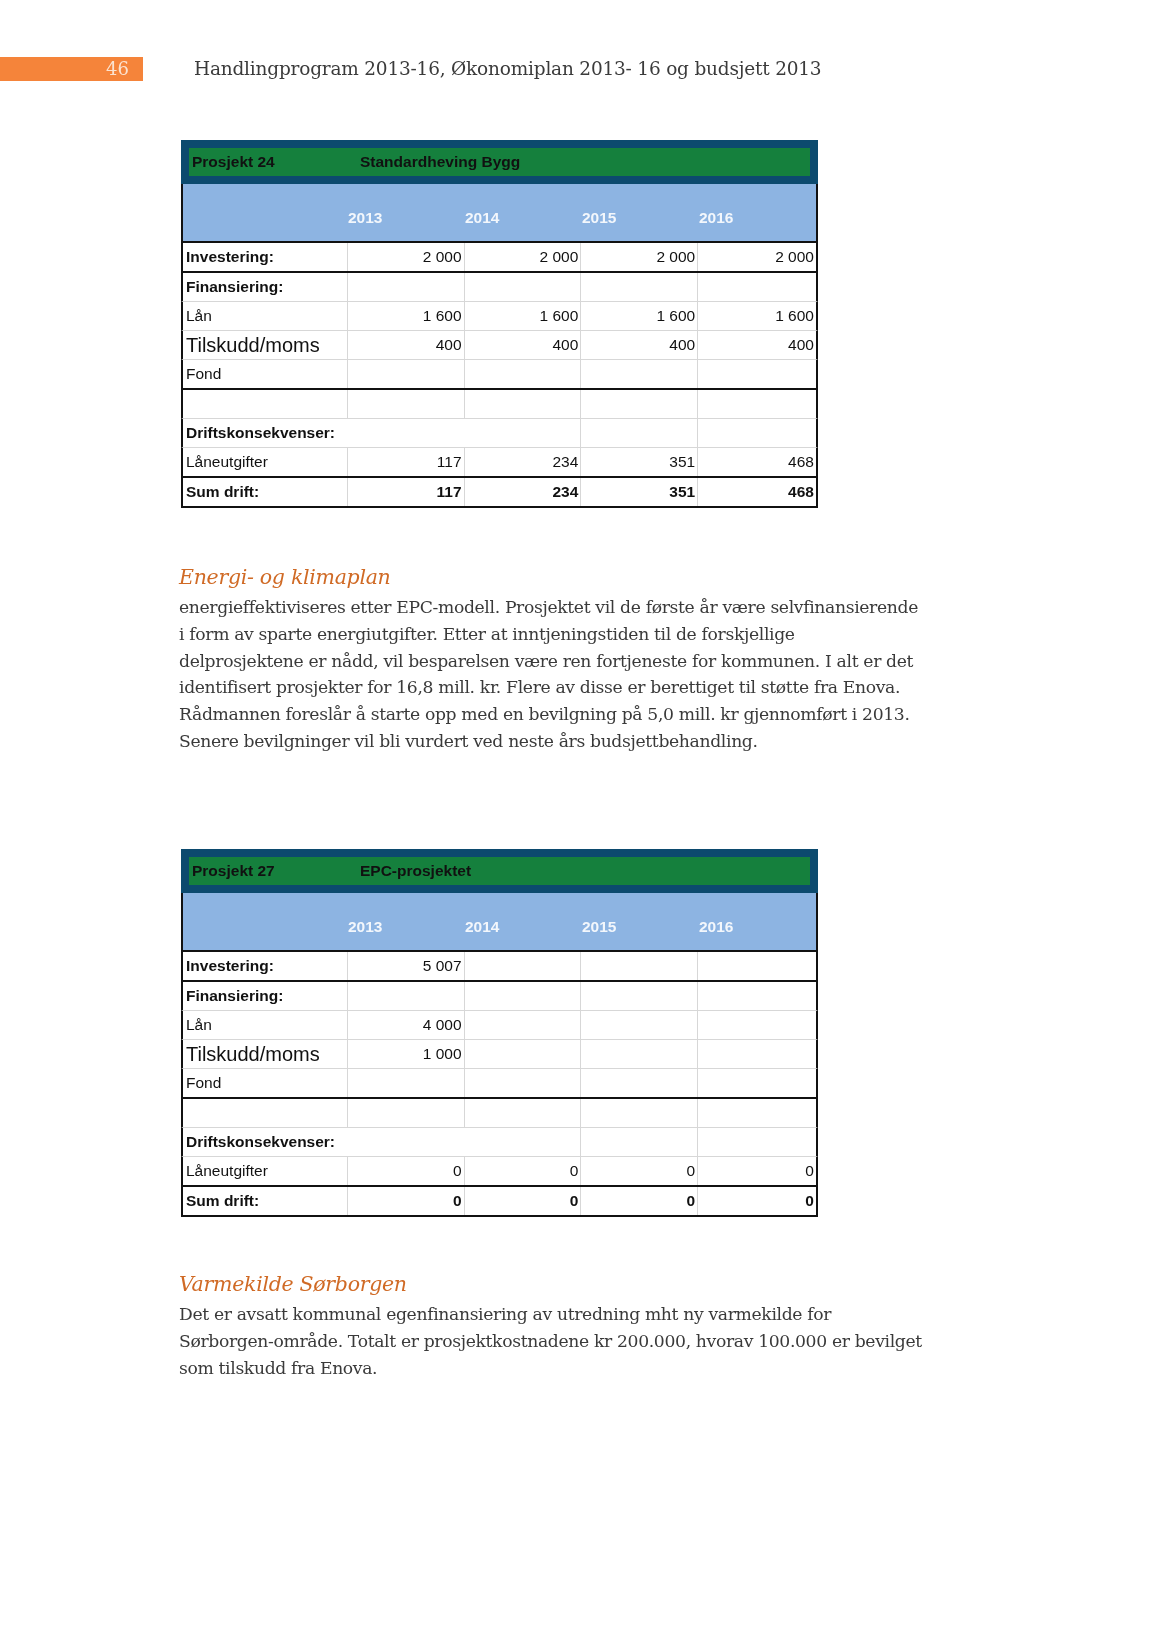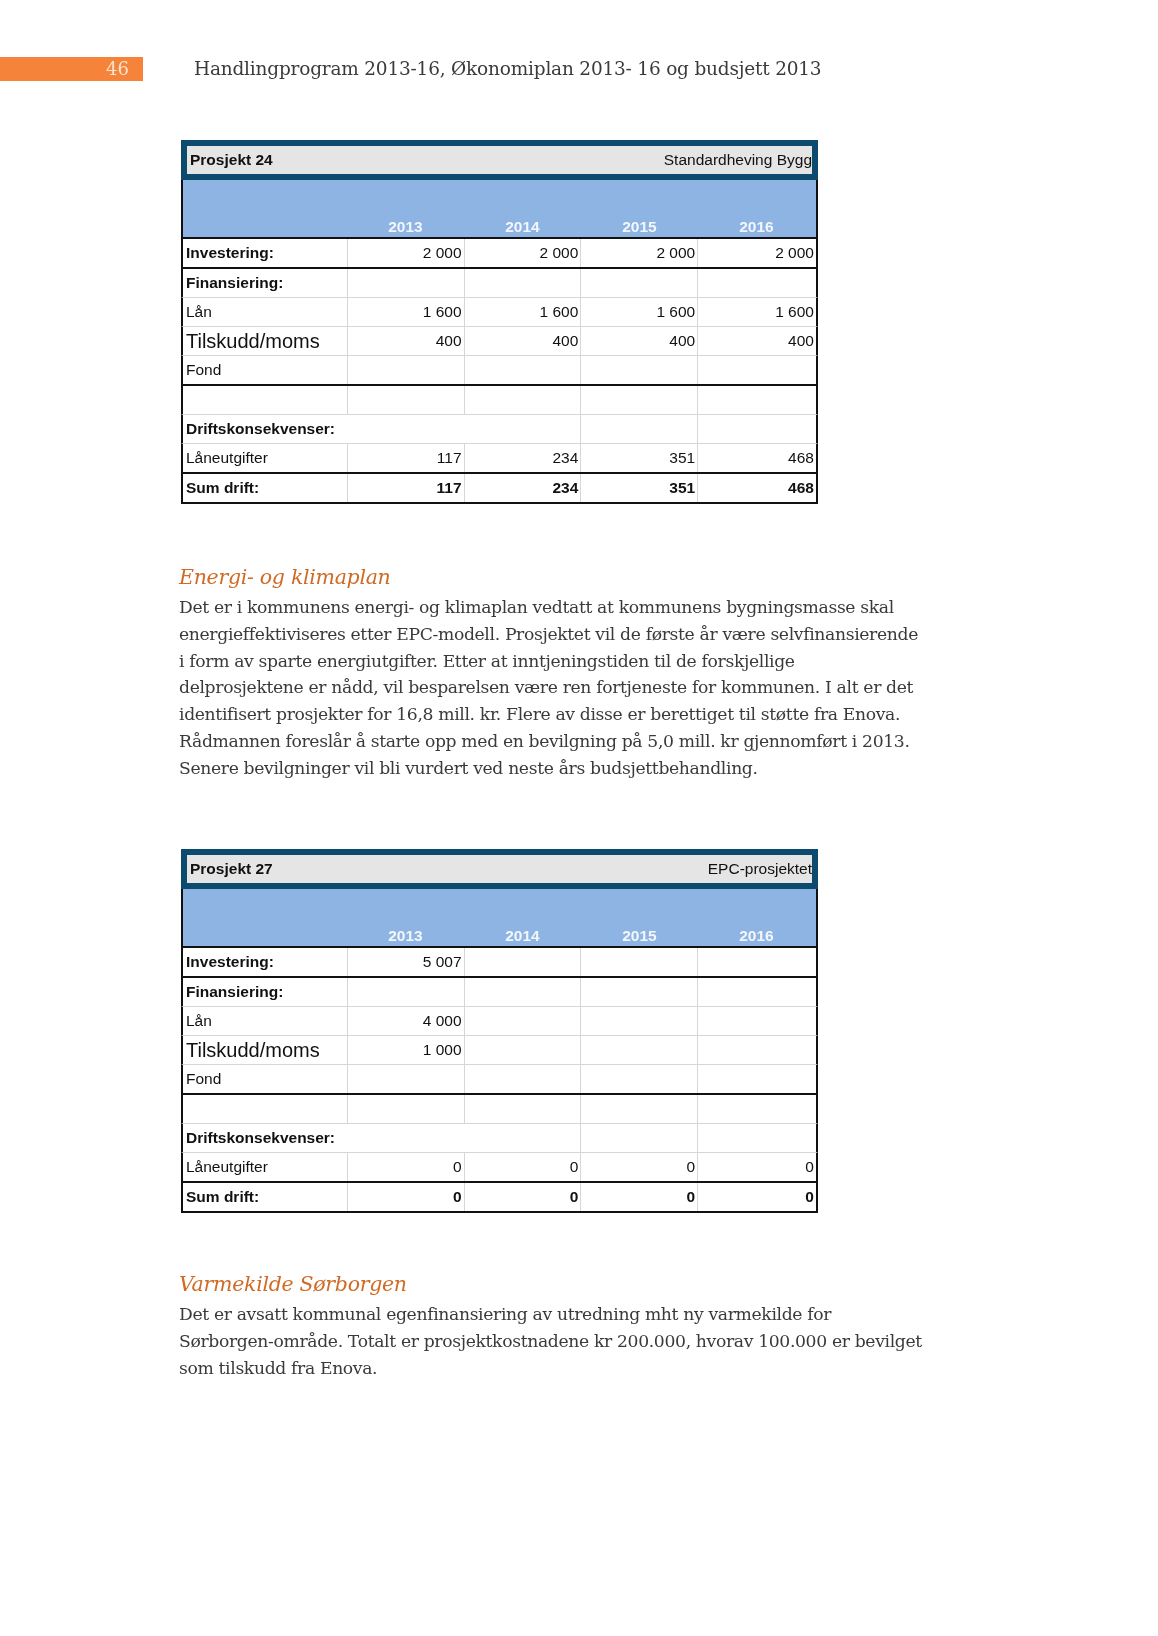--- a/index.html
+++ b/index.html
@@ -8,34 +8,34 @@
 
   .header-bar { position: absolute; left: 0; top: 57px; width: 143px; height: 24px;
                 background: #f5843a; }
   .page-number { position: absolute; right: 14px; top: 1px; font-size: 18px; color: #fbe3d0;
                  font-family: "DejaVu Serif", serif; line-height: 22px; }
   .header-title { position: absolute; left: 194px; top: 57px; font-size: 18.5px; color: #3b3b3b;
                   line-height: 24px; font-family: "DejaVu Serif", serif; letter-spacing: -0.2px; }
 
   .sheet { position: absolute; left: 181px; width: 637px; border-collapse: collapse;
            font-family: "Liberation Sans", sans-serif; font-size: 15.5px; color: #111; }
-  .sheet .title-row { height: 28px; background: #e5e5e5; border: 6px solid #0c4a6e; display: flex; align-items: center; justify-content: space-between; }
+  .sheet .title-row { height: 28px; background: #15803d; border: 8px solid #0c4a6e; display: flex; align-items: center; }
   .sheet .blue-row { height: 57px; background: #8db4e2; display: flex; align-items: flex-end;
                      border-left: 2px solid #111; border-right: 2px solid #111; border-bottom: 2px solid #111; }
   .sheet .row { height: 28px; display: flex; align-items: flex-end; border-left: 2px solid #111; border-right: 2px solid #111;
                 border-bottom: 1px solid #d7d7d7; background: #fff; }
   .sheet .row.thick { border-bottom: 2px solid #111; }
   .sheet .row.bold .c { font-weight: bold; }
   .c { box-sizing: border-box; height: 100%; display: flex; align-items: center; }
   .c.lab { width: 165px; padding-left: 3px; border-right: 1px solid #d7d7d7; }
   .c.num { width: 117px; justify-content: flex-end; padding-right: 2px; border-right: 1px solid #d7d7d7; }
   .c.num:last-child { border-right: none; width: 118px; }
   .title-row .pid { width: 168px; padding-left: 3px; font-weight: bold; }
-  .title-row .pname { font-weight: normal; }
-  .blue-row .yr { width: 117px; text-align: center; color: #f3f7fc; font-weight: bold; padding-right: 2px; box-sizing: border-box; padding-bottom: 1px; }
+  .title-row .pname { font-weight: bold; }
+  .blue-row .yr { width: 117px; text-align: left; color: #f3f7fc; font-weight: bold; padding-right: 2px; box-sizing: border-box; padding-bottom: 14px; }
   .blue-row .spacer { width: 165px; }
   .lab.bold { font-weight: bold; }
   .lab.small { font-size: 20px; }
 
   .section-heading { position: absolute; left: 179px; font-style: italic; color: #d06a25; font-size: 20.5px;
                      font-family: "DejaVu Serif", serif; letter-spacing: -0.3px; }
   .body-text { position: absolute; left: 179px; width: 790px; font-size: 17.2px; line-height: 26.8px; color: #3a3a3a;
                font-family: "DejaVu Serif", serif; letter-spacing: -0.35px; }
   .body-text span { display: block; white-space: nowrap; }
 </style>
@@ -118,21 +118,20 @@
     <span class="c lab">Sum drift:</span>
     <span class="c num">117</span>
     <span class="c num">234</span>
     <span class="c num">351</span>
     <span class="c num">468</span>
   </div>
 </div>
 
 <div class="section-heading" style="top:565px;">Energi- og klimaplan</div>
 <div class="body-text" style="top:594px;">
-  <span>Det er i kommunens energi- og klimaplan vedtatt at kommunens bygningsmasse skal</span>
   <span>energieffektiviseres etter EPC-modell. Prosjektet vil de første år være selvfinansierende</span>
   <span>i form av sparte energiutgifter. Etter at inntjeningstiden til de forskjellige</span>
   <span>delprosjektene er nådd, vil besparelsen være ren fortjeneste for kommunen. I alt er det</span>
   <span>identifisert prosjekter for 16,8 mill. kr. Flere av disse er berettiget til støtte fra Enova.</span>
   <span>Rådmannen foreslår å starte opp med en bevilgning på 5,0 mill. kr gjennomført i 2013.</span>
   <span>Senere bevilgninger vil bli vurdert ved neste års budsjettbehandling.</span>
 </div>
 
 <div class="sheet" style="top:849px;">
   <div class="title-row">

